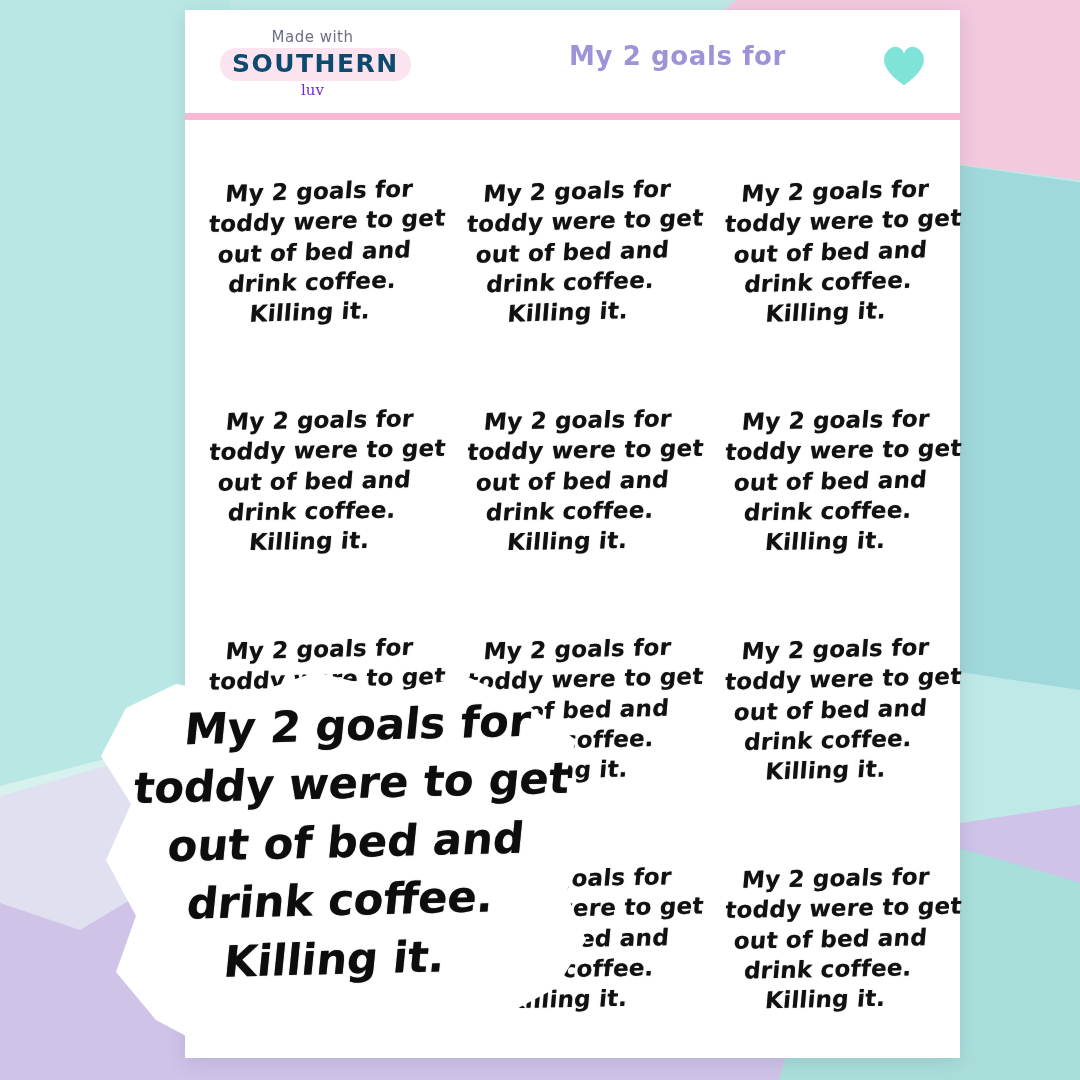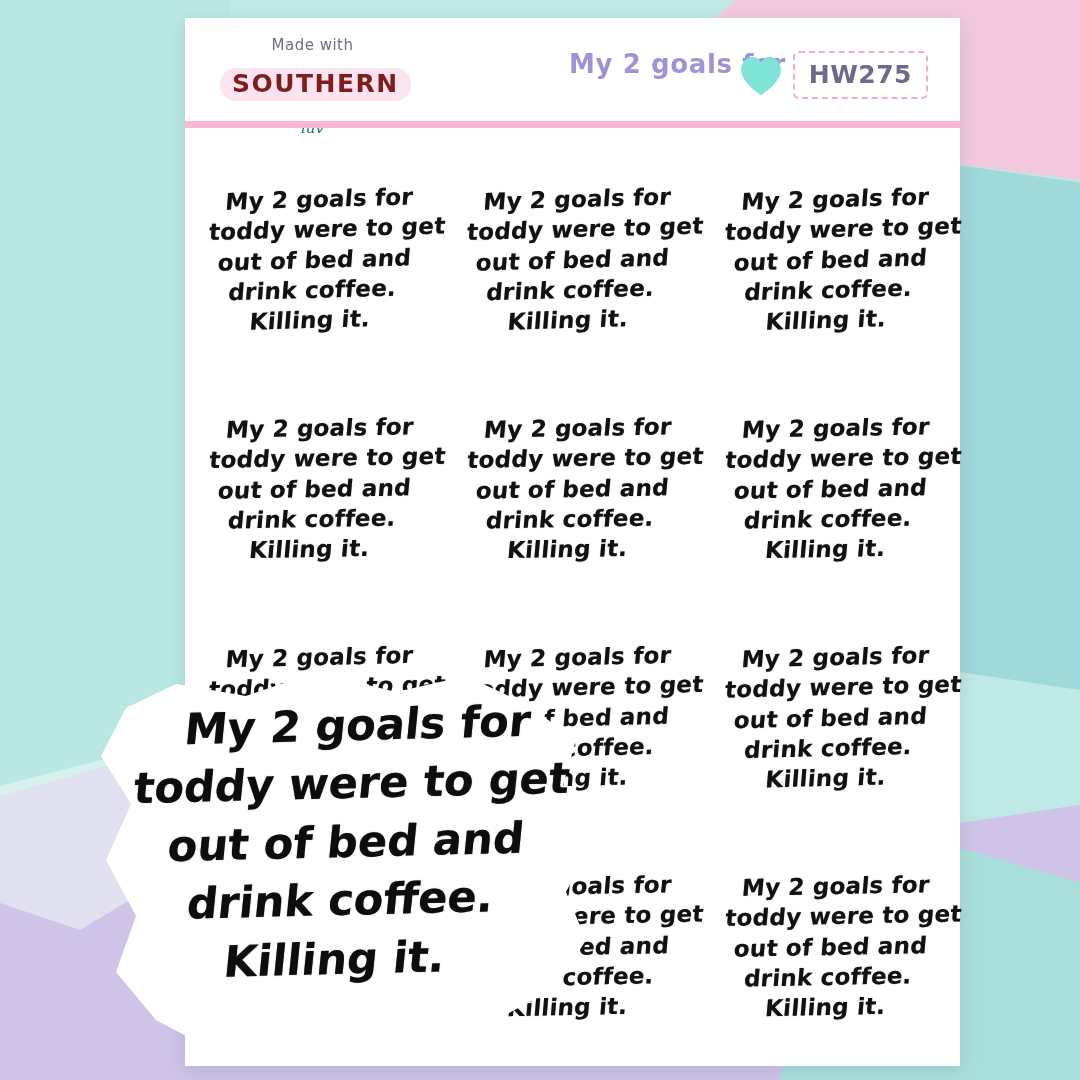--- a/index.html
+++ b/index.html
@@ -67,21 +67,21 @@
     width: 200px; height: 180px;
     background: #eef7f6;
     opacity: .55;
     clip-path: polygon(0% 20%, 70% 0%, 100% 60%, 40% 100%, 0% 85%);
   }
 
   
   .sheet {
     position: absolute;
     left: 185px;
-    top: 18px;
+    top: 10px;
     width: 775px;
     height: 1048px;
     background: #ffffff;
     box-shadow: 0 4px 18px rgba(90, 90, 120, .18);
   }
 
   
   .sheet-header {
     position: relative;
     height: 103px;
@@ -97,36 +97,35 @@
     line-height: 1;
   }
   .brand-made {
     font-family: "DejaVu Sans", sans-serif;
     font-size: 15px;
     letter-spacing: .5px;
     color: #6f6f86;
   }
   .brand-southern {
     display: inline-block;
-    margin-top: 15px;
+    margin-top: 3px;
     padding: 3px 12px 5px 12px;
     border-radius: 16px;
     background: #fbe3ef;
     font-family: "DejaVu Sans", sans-serif;
     font-weight: bold;
     font-size: 25px;
     letter-spacing: 1.5px;
-    color: #7f1d1d;
+    color: #0c4a6e;
   }
   .brand-luv {
-    margin-top: 20px;
+    margin-top: 2px;
     font-family: "DejaVu Serif", serif;
-    font-style: italic;
     font-size: 15px;
-    color: #0f766e;
+    color: #6d28d9;
   }
 
   .sheet-title {
     position: absolute;
     left: 260px;
     top: 28px;
     width: 465px;
     text-align: center;
     font-family: "DejaVu Sans", sans-serif;
     font-weight: bold;
@@ -268,21 +267,20 @@
       </div>
 
       <div class="sheet-title">
         <div>My 2 goals for</div>
       </div>
 
       <div class="code-box">
         <svg class="heart-icon" viewBox="0 0 64 58">
           <path d="M32 56 C 6 38, 0 22, 10 10 C 19 0, 30 6, 32 14 C 34 6, 45 0, 54 10 C 64 22, 58 38, 32 56 Z" fill="#7fe3d8"></path>
         </svg>
-        <div class="code-pill">HW275</div>
       </div>
 
       <div class="header-rule"></div>
     </div>
 
     <div class="grid">
 
       <div class="cell r1">
         <div class="sticker">
           <span class="line">My 2 goals for</span>

